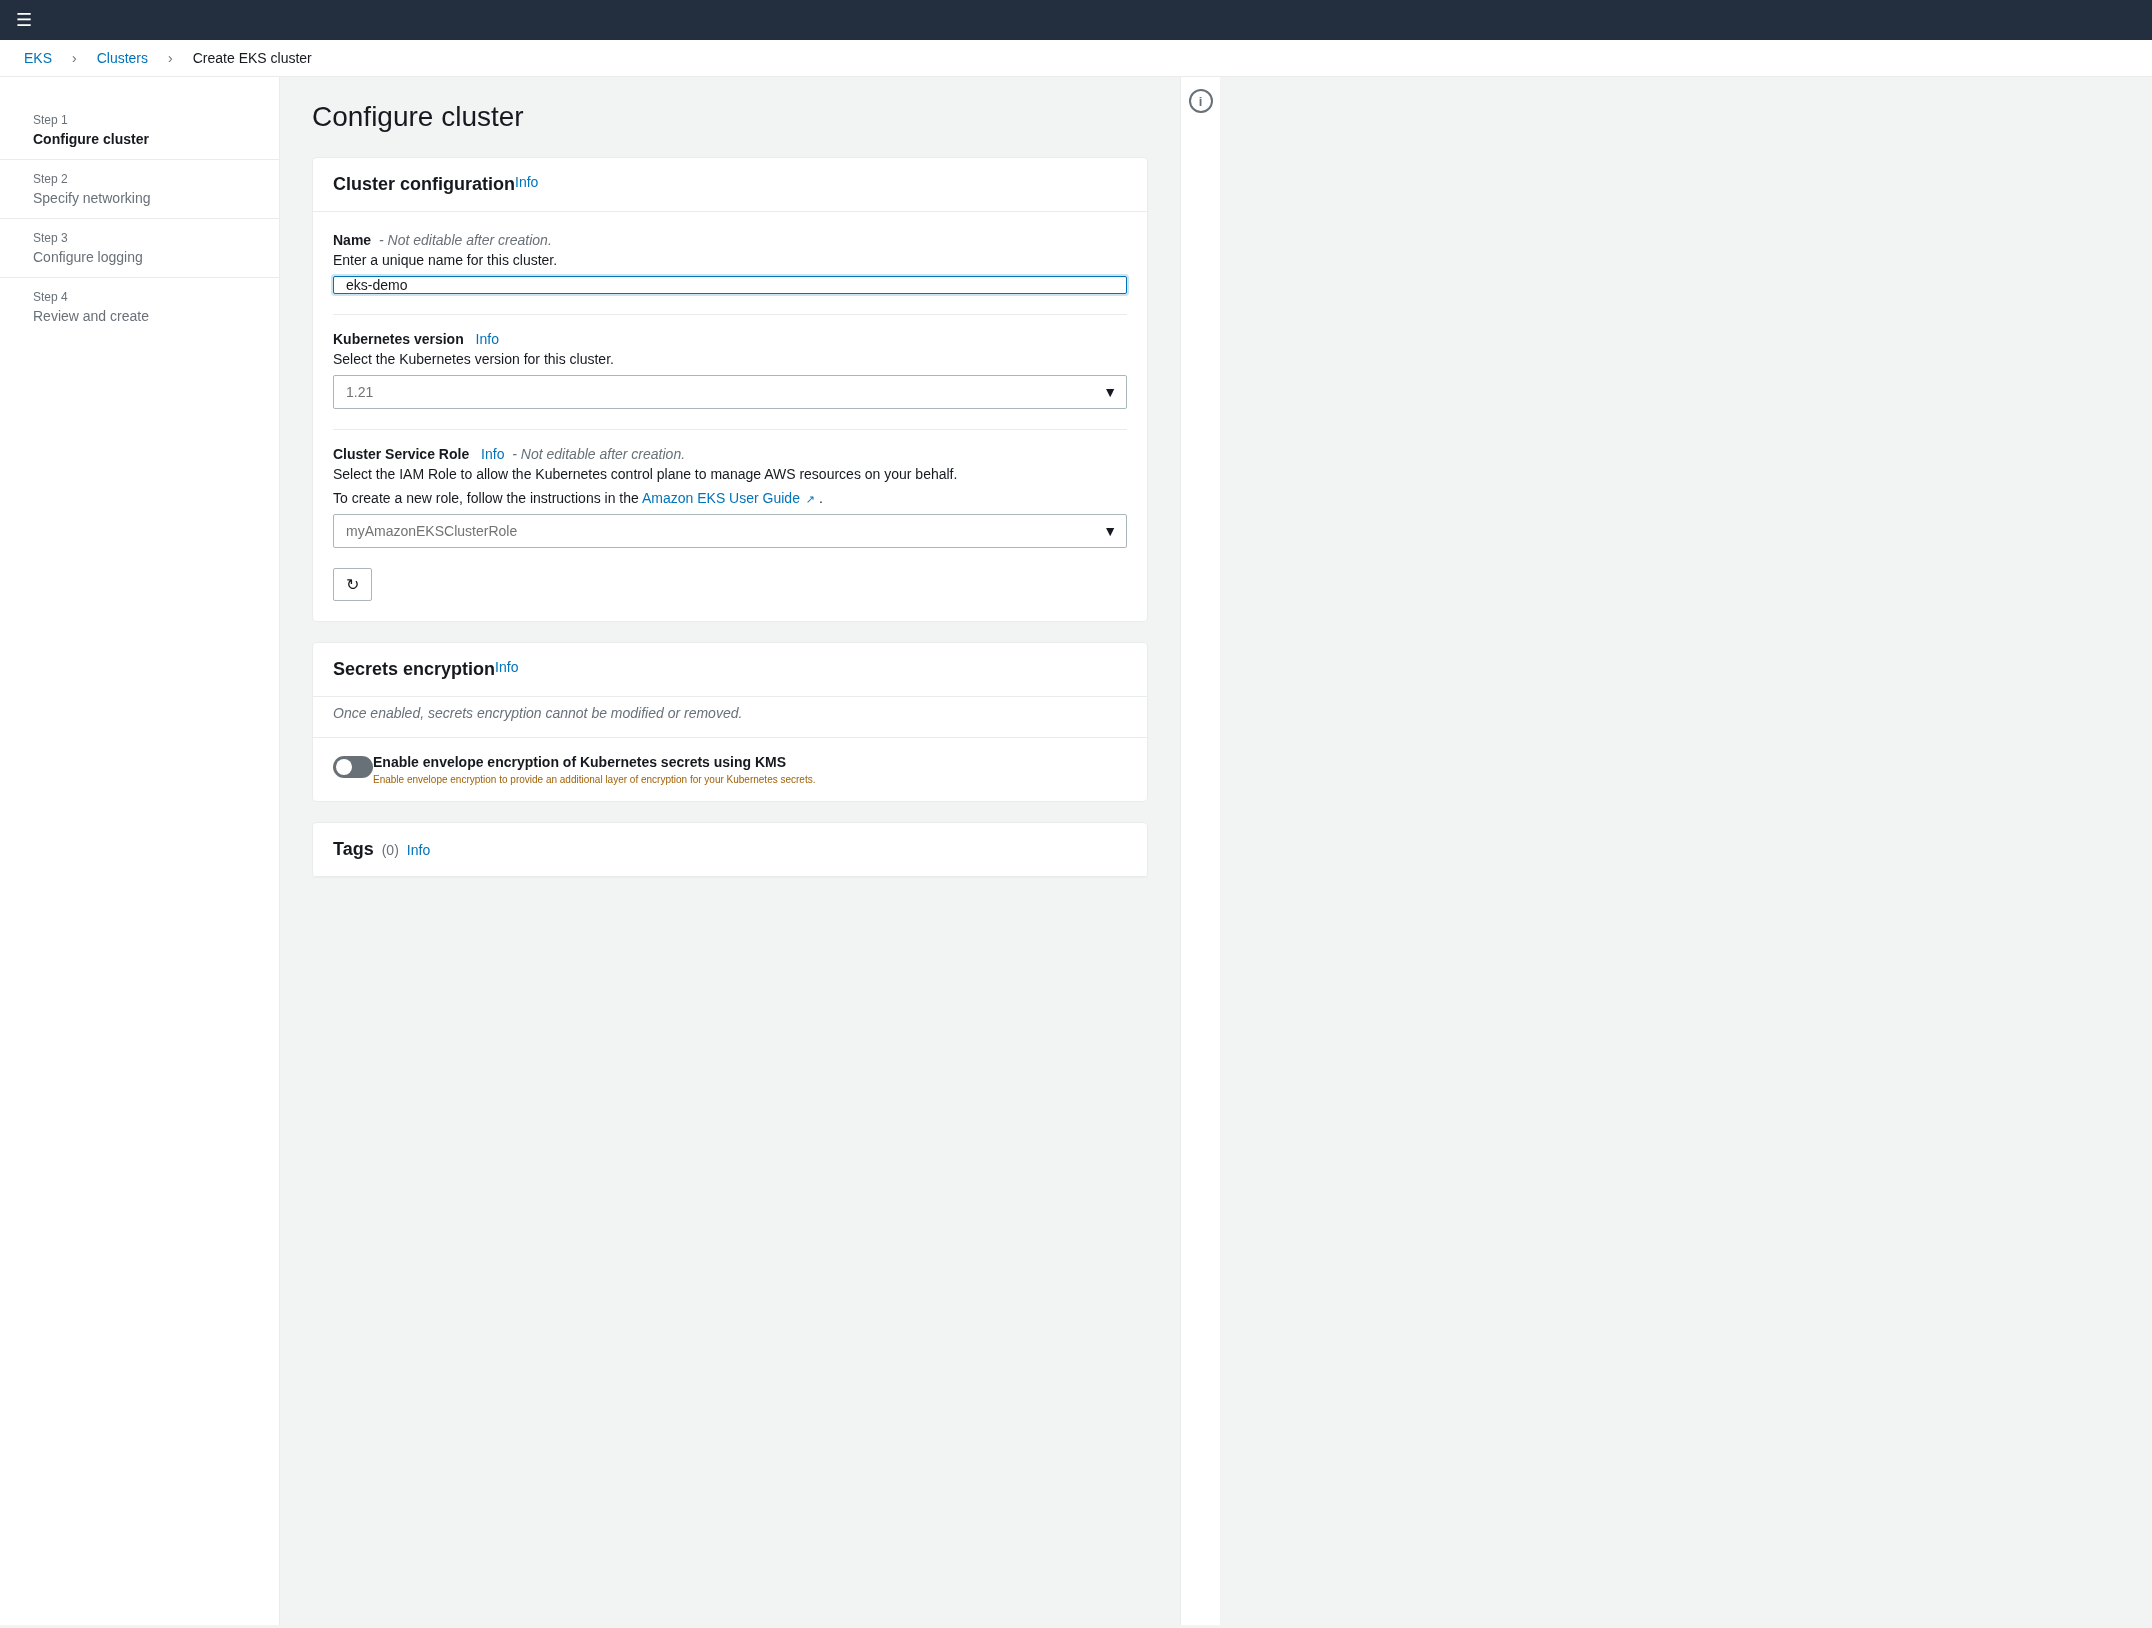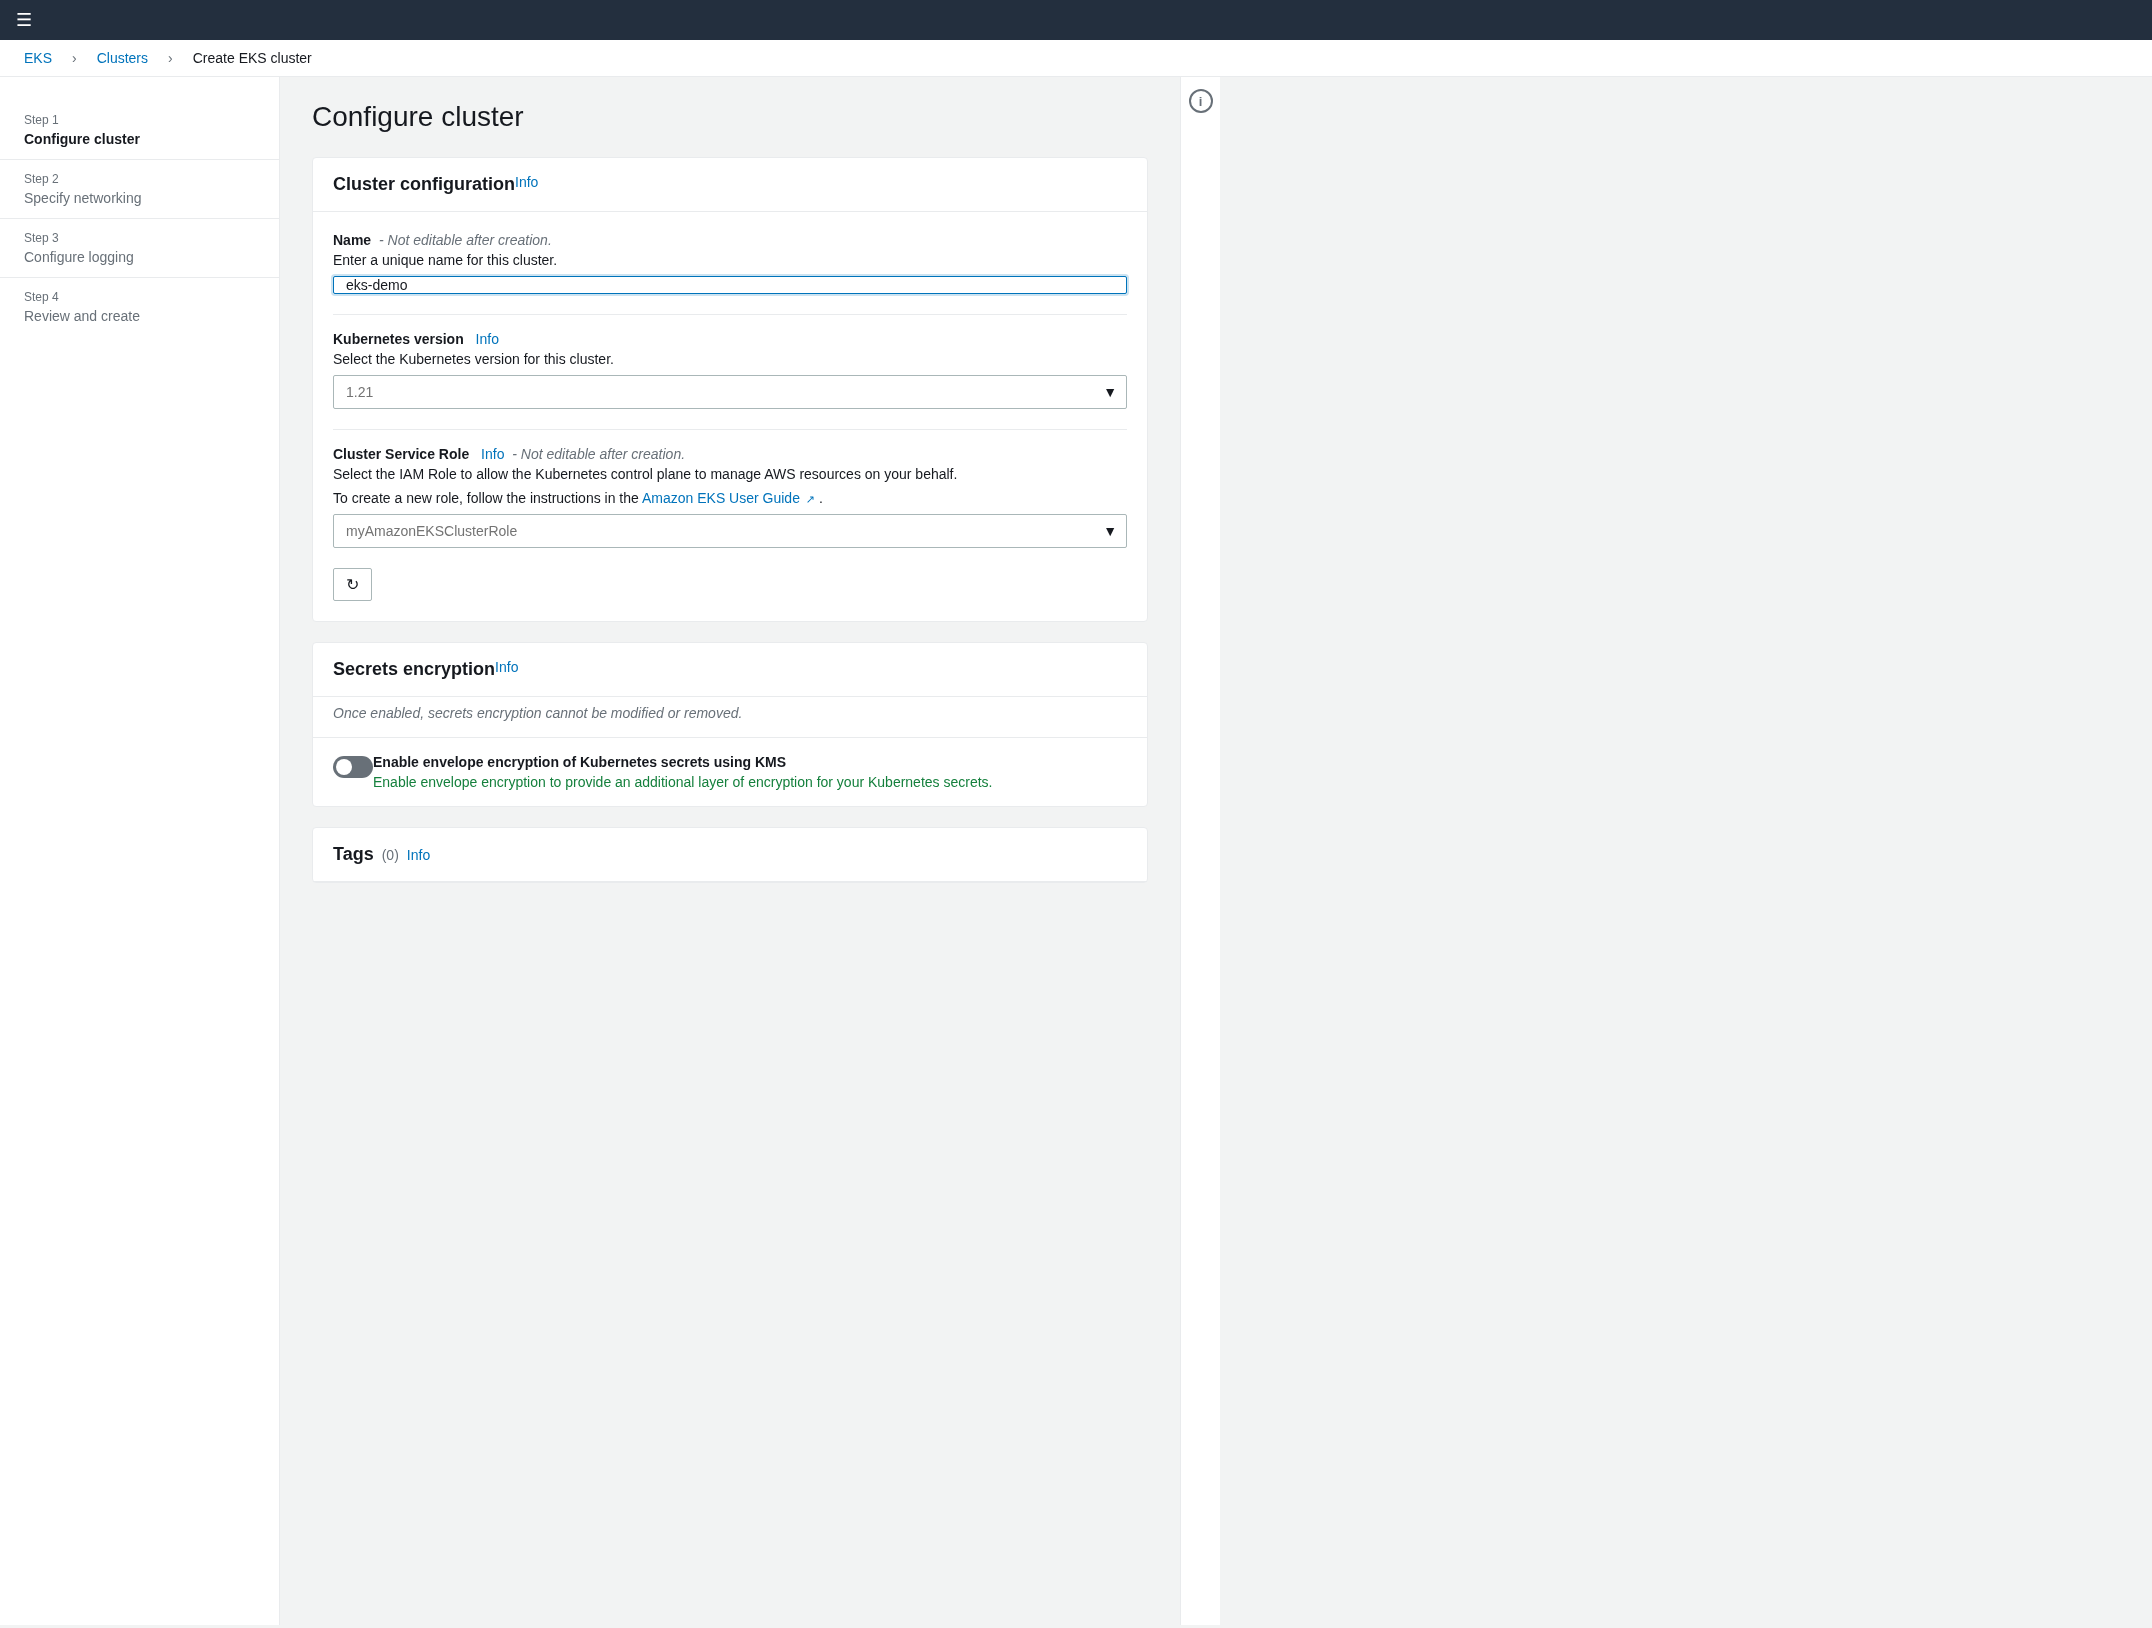--- a/index.html
+++ b/index.html
@@ -54,21 +54,21 @@
 
     
     .sidebar {
       width: 280px;
       min-width: 280px;
       background: white;
       border-right: 1px solid #e9ebed;
       padding: 24px 0;
     }
     .step-item {
-      padding: 12px 24px;
+      padding: 12px 33px;
       border-bottom: 1px solid #e9ebed;
     }
     .step-item:last-child { border-bottom: none; }
     .step-label {
       font-size: 12px;
       color: #687078;
       margin-bottom: 4px;
     }
     .step-name {
       font-size: 14px;
@@ -251,22 +251,22 @@
     input:checked + .toggle-slider:before {
       transform: translateX(18px);
     }
     .toggle-content .toggle-title {
       font-size: 14px;
       font-weight: 600;
       color: #16191f;
       margin-bottom: 4px;
     }
     .toggle-content .toggle-desc {
-      font-size: 14px;
-      color: #15803d;
+      font-size: 10px;
+      color: #a16207;
       text-align: center;
     }
 
     
     .tags-header {
       display: flex;
       align-items: center;
       gap: 8px;
     }
     .tags-count {

